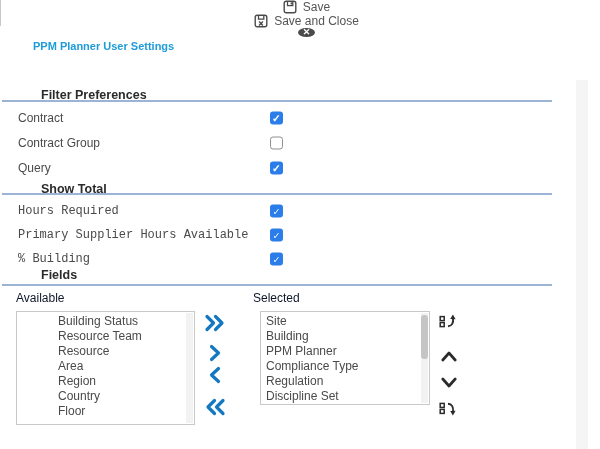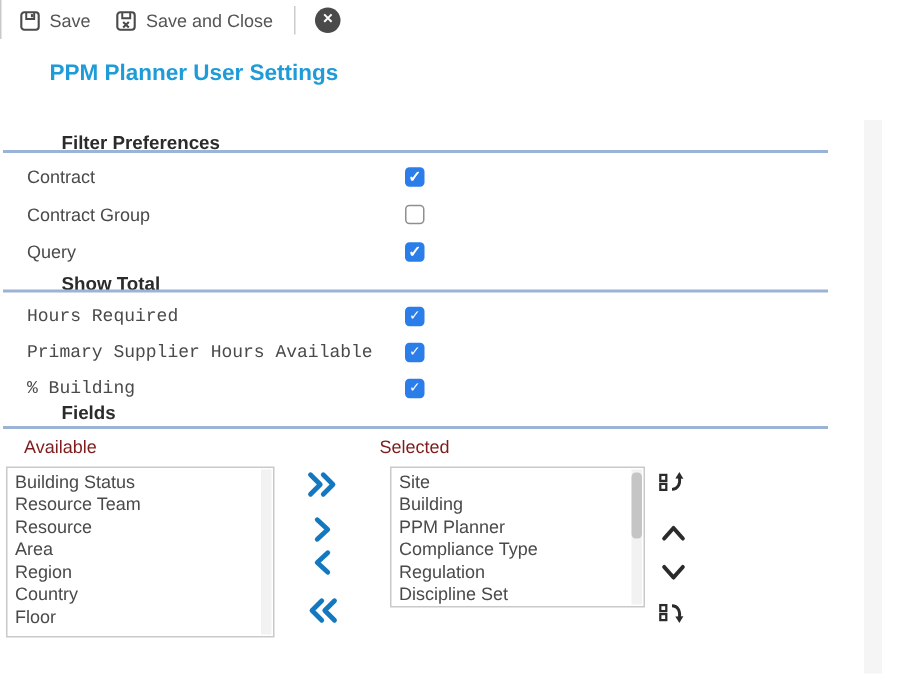--- a/index.html
+++ b/index.html
@@ -2,21 +2,21 @@
 <html><head>
 <meta charset="utf-8">
 <style>
   html,body{margin:0;padding:0;}
   body{
     width:600px;height:449px;position:relative;overflow:hidden;
     background:#ffffff;
     font-family:"Liberation Sans", sans-serif;
     -webkit-font-smoothing:antialiased;
   }
-  .abs{position:absolute;}
+  .abs{position:absolute;flex-direction:column;}
 
   
   .toolbar{
     left:0;top:0;width:600px;height:27px;
     display:flex;align-items:center;padding-left:13px;box-sizing:border-box;
   }
   .toolbar::before{
     content:"";position:absolute;left:0;top:0;width:1px;height:26px;background:#c9c9c9;
   }
   .tb-btn{display:flex;align-items:center;gap:6px;cursor:pointer;}
@@ -24,21 +24,21 @@
   .tb-gap{width:17px;}
   .tb-divider{width:1px;height:19px;background:#cccccc;margin:0 13px 0 14px;}
   .close-btn{
     width:17px;height:17px;border-radius:50%;background:#4a4a4a;
     display:flex;align-items:center;justify-content:center;cursor:pointer;
   }
   .close-x{color:#ffffff;font-size:9px;font-weight:bold;line-height:1;transform:translateY(-0.5px);}
 
   
   .page-title{
-    left:33px;top:40px;font-size:15px;font-weight:bold;color:#1f9bd8;white-space:nowrap;
+    left:33px;top:40px;font-size:11px;font-weight:bold;color:#1f9bd8;white-space:nowrap;
   }
 
   
   .section-header{
     left:8px;font-size:12.5px;font-weight:bold;color:#2b2b2b;white-space:nowrap;padding-left:33px;
   }
   .section-line{
     left:2px;width:550px;height:2px;background:#9bb3d4;
   }
 
@@ -52,21 +52,21 @@
     width:13px;height:13px;box-sizing:border-box;border-radius:3px;
     border:1.5px solid #8f8f8f;background:#ffffff;cursor:pointer;
   }
   .checkbox.checked{border:none;background:#2b7de9;}
   .checkbox.checked::after{
     content:"✓";color:#ffffff;font-size:10.5px;font-weight:bold;
     display:flex;align-items:center;justify-content:center;width:100%;height:100%;
   }
 
   
-  .list-label{font-size:12px;color:#7f1d1d;white-space:nowrap;}
+  .list-label{font-size:12px;color:#0f172a;white-space:nowrap;}
   .listbox{
     box-sizing:border-box;border:1px solid #c9c9c9;background:#ffffff;
     overflow:hidden;padding-top:2px;
   }
   .listbox .track{
     position:absolute;top:1px;right:1px;bottom:1px;width:7px;background:#f2f2f2;
   }
   .listbox .thumb{
     position:absolute;top:3px;right:1px;width:7px;height:44px;background:#c5c5c5;border-radius:3px;
   }
@@ -153,21 +153,21 @@
       <span class="checkbox checked"></span>
     </div>
   </div>
 
 <div class="abs section-header" style="top:268px;">Fields</div>
 <div class="abs section-line" style="top:284px;"></div>
 
 <div class="abs list-label" style="left:16px;top:291px;">Available</div>
 <div class="abs list-label" style="left:253px;top:291px;">Selected</div>
 
-<div class="abs listbox" style="left:4px;top:311px;width:179px;height:114px;">
+<div class="abs listbox" style="left:16px;top:311px;width:179px;height:114px;padding-left:36px;">
   <div>
 
       <div class="list-item">Building Status</div>
 
       <div class="list-item">Resource Team</div>
 
       <div class="list-item">Resource</div>
 
       <div class="list-item">Area</div>
 

